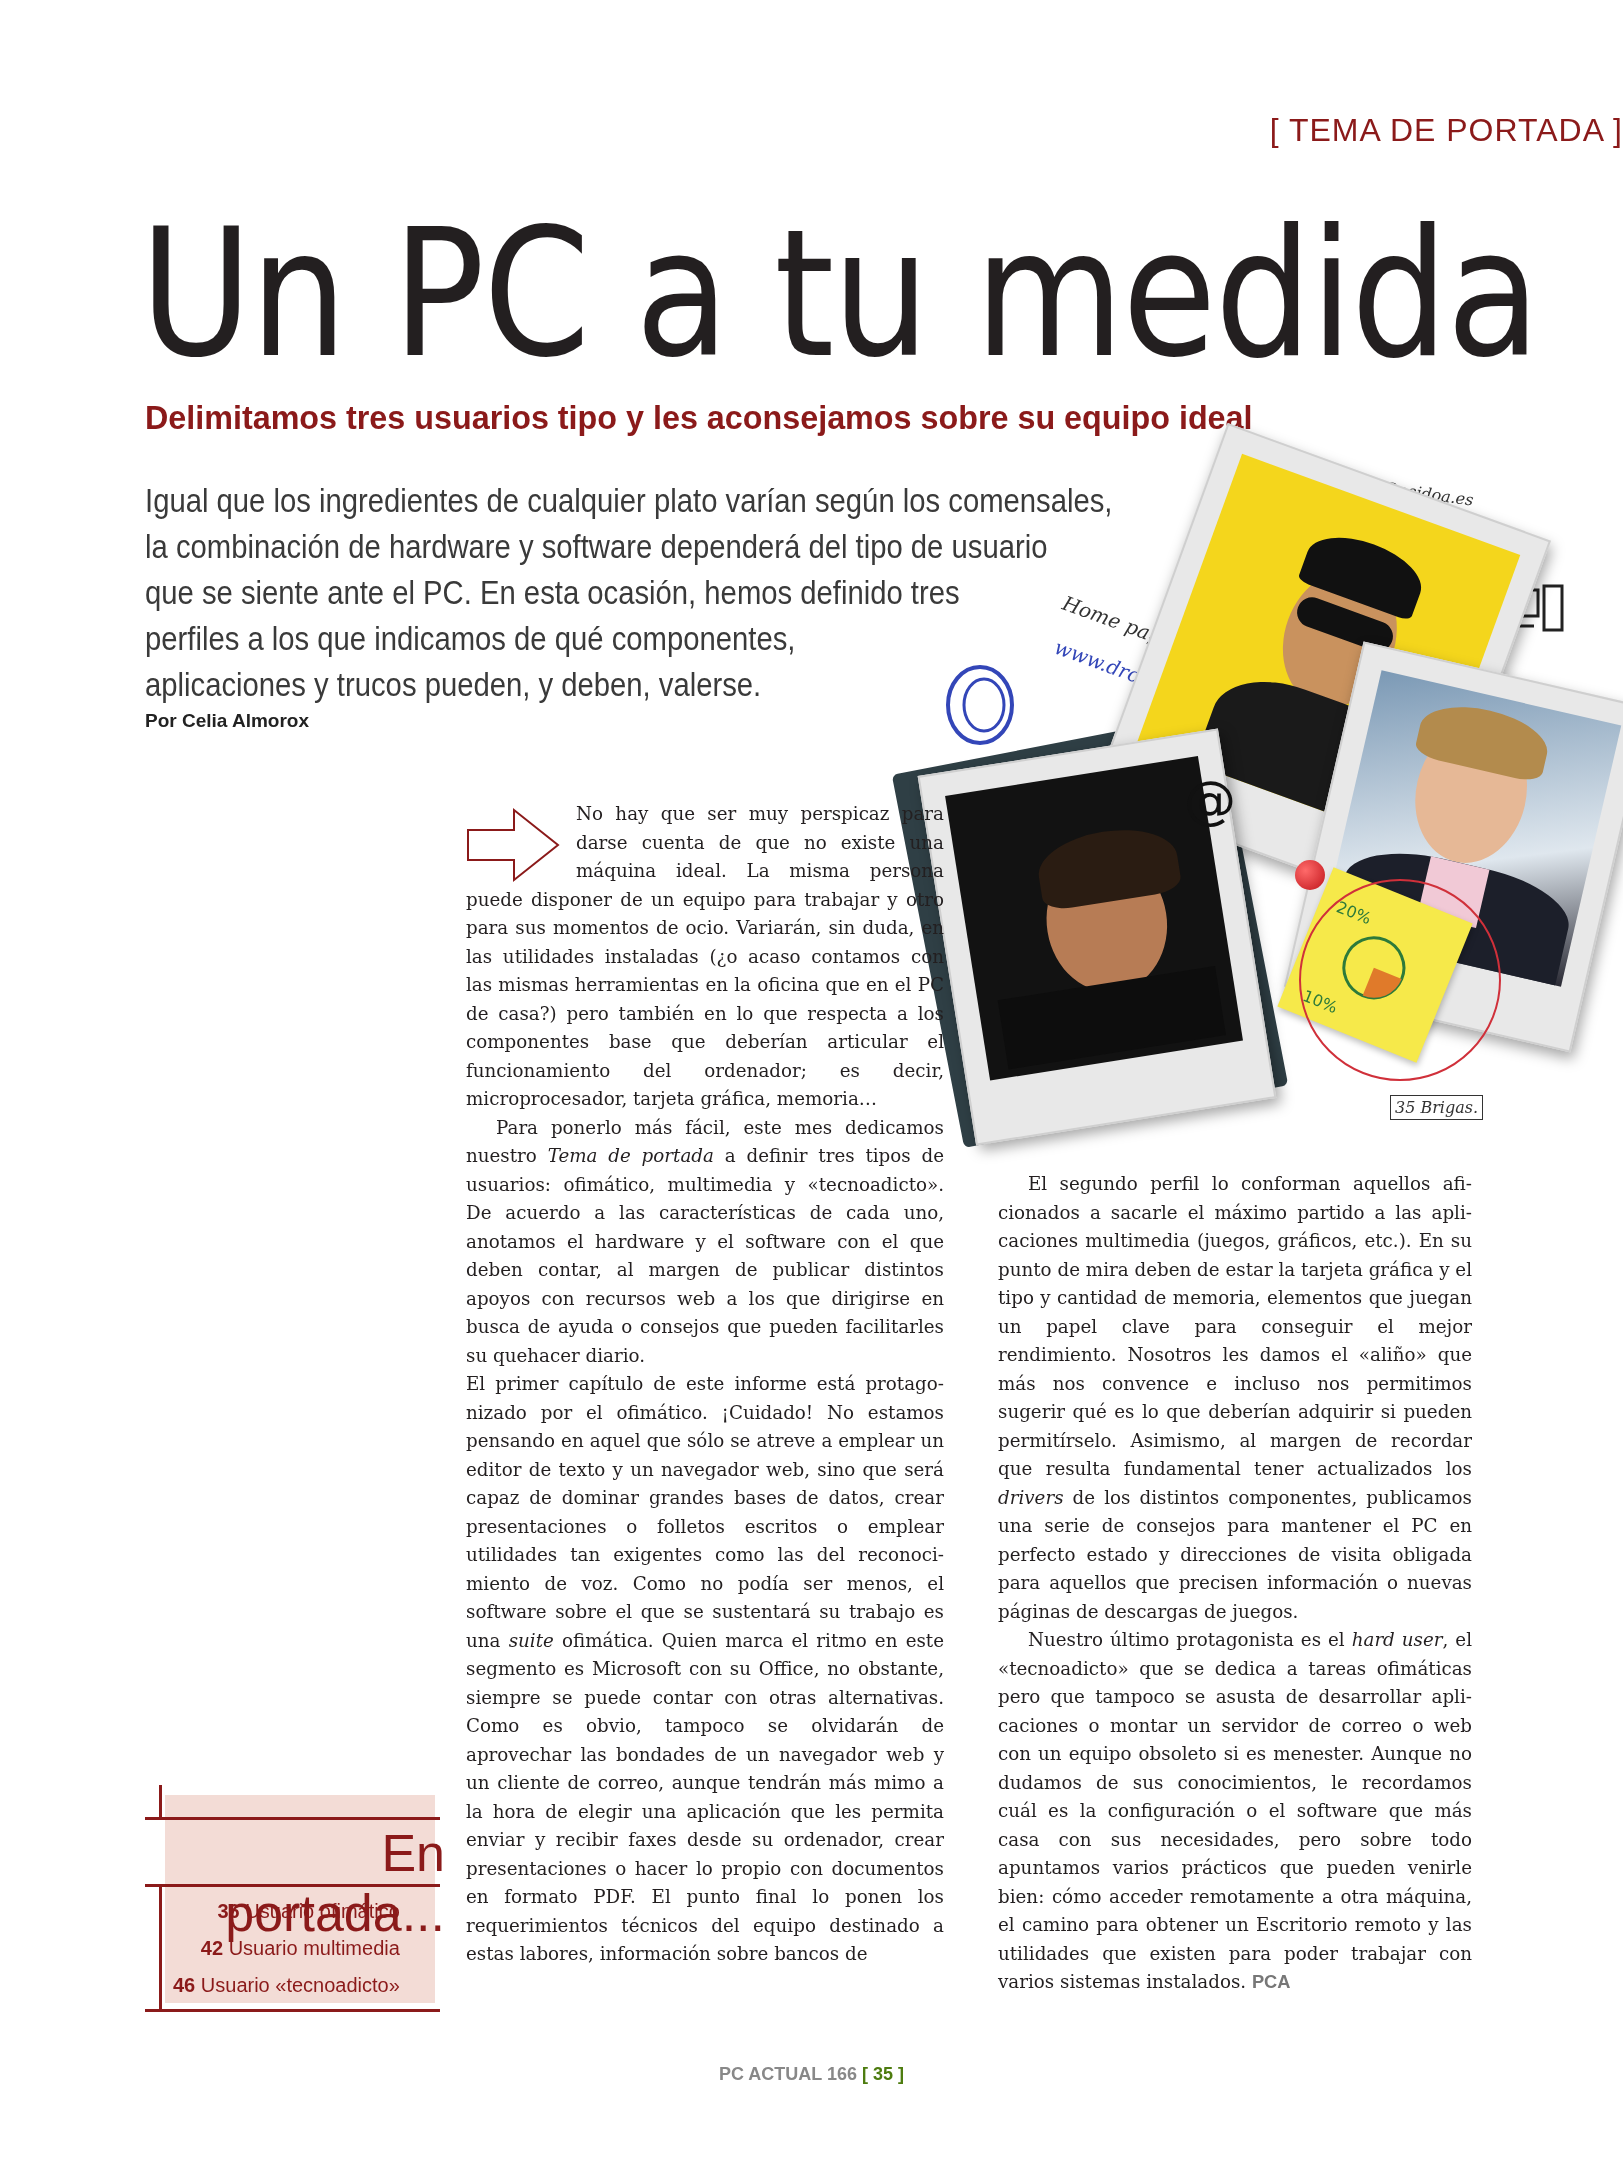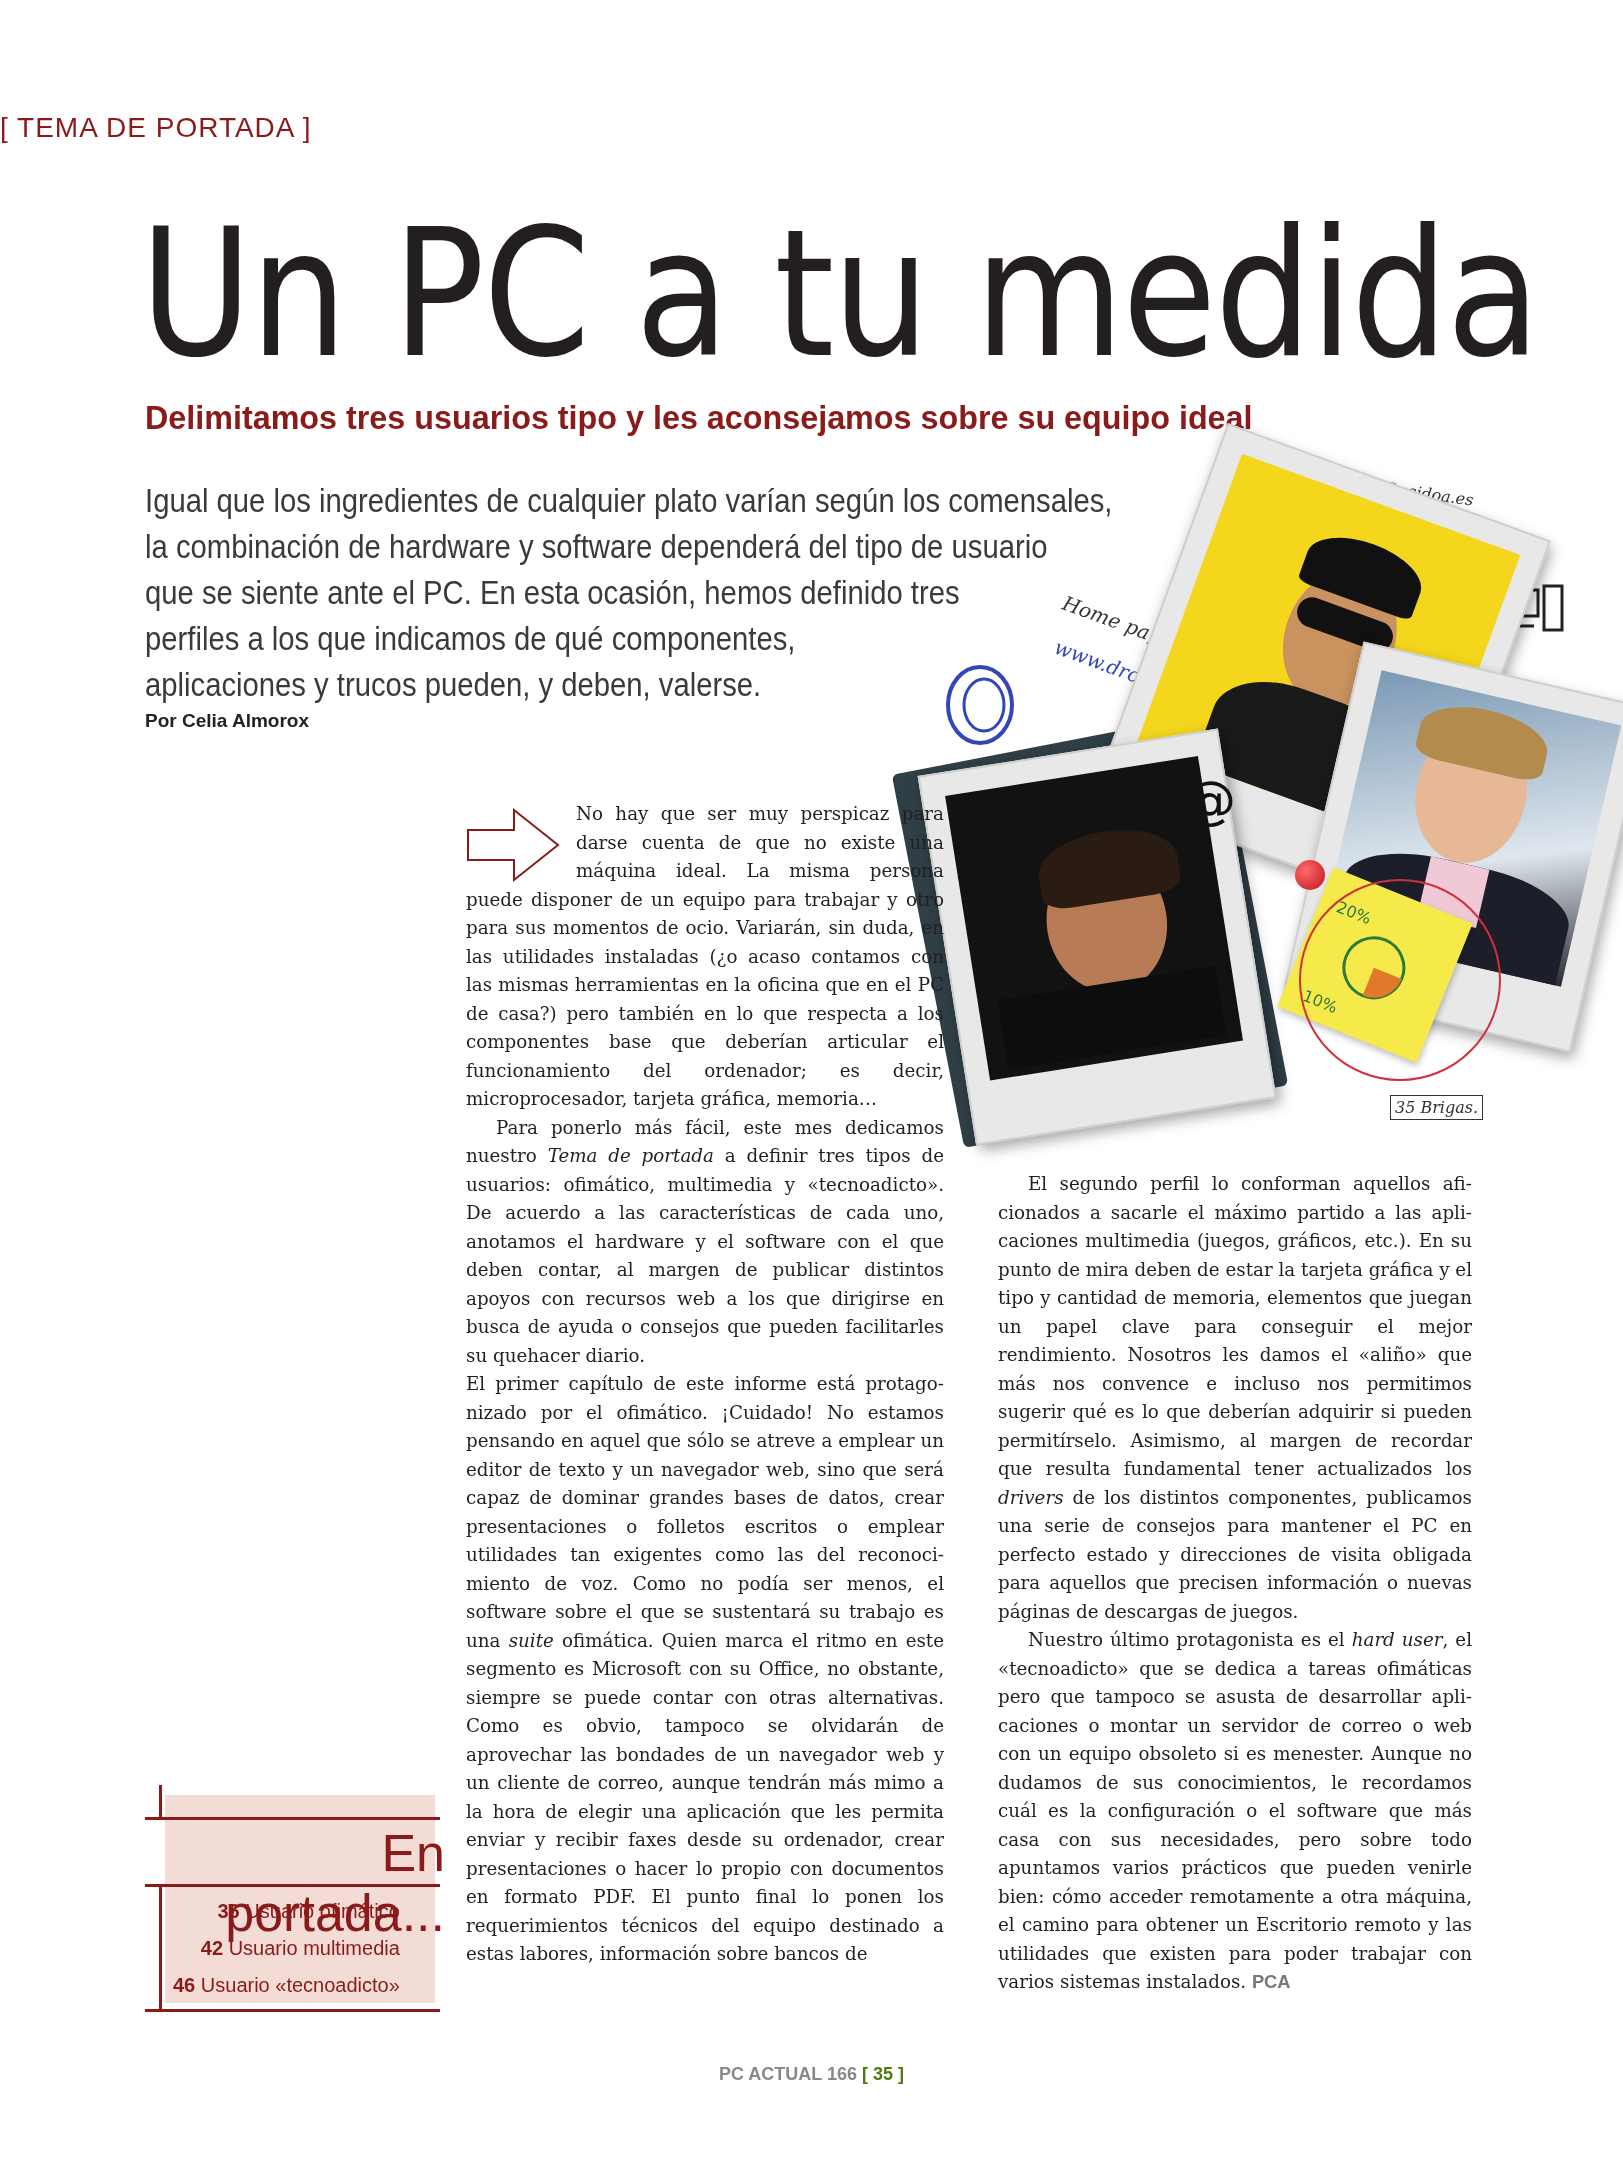--- a/index.html
+++ b/index.html
@@ -1,21 +1,21 @@
 <!DOCTYPE html>
 <html><head>
 <meta charset="utf-8">
 <style>
   html, body { margin: 0; padding: 0; background: #ffffff; }
   body { width: 1623px; height: 2160px; position: relative; overflow: hidden; }
   .abs { position: absolute; }
 
   .kicker {
-    left: 0; width: 1623px; top: 112px; text-align: left;
-    font-family: "Liberation Sans", sans-serif; font-size: 28px; letter-spacing: 1px;
+    left: 0; width: 1623px; top: 112px; text-align: right;
+    font-family: "Liberation Sans", sans-serif; font-size: 32px; letter-spacing: 1px;
     color: #8b1a1a;
   }
   .title {
     left: 140px; top: 205px; width: 1400px;
     font-family: "DejaVu Sans", sans-serif; font-weight: normal;
     font-size: 176px; line-height: 180px; color: #231f20;
     transform: scaleX(0.87); transform-origin: left top;
     white-space: nowrap; letter-spacing: -2px;
   }
   .subtitle {

